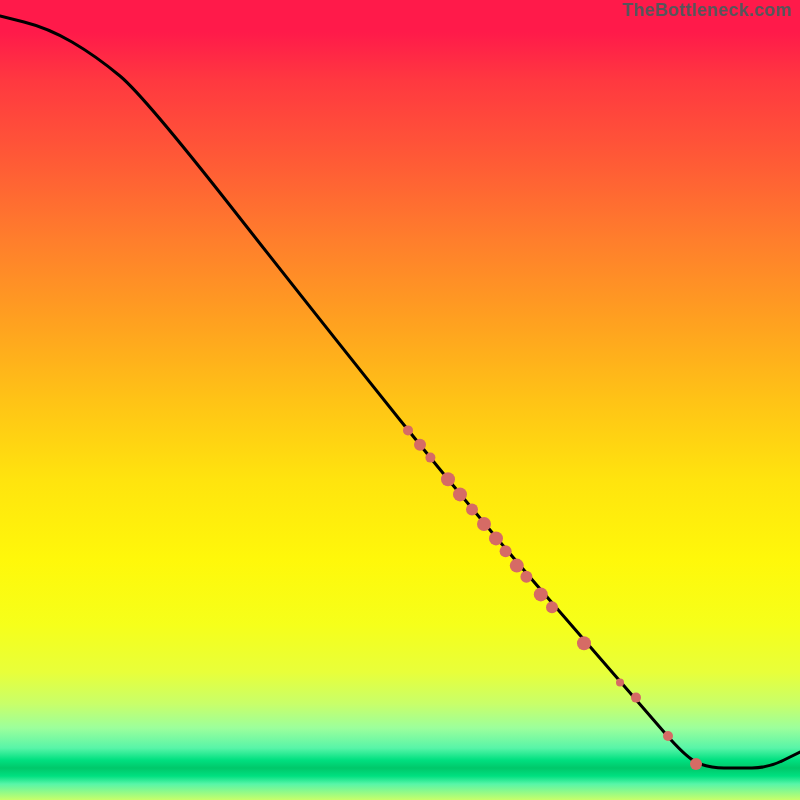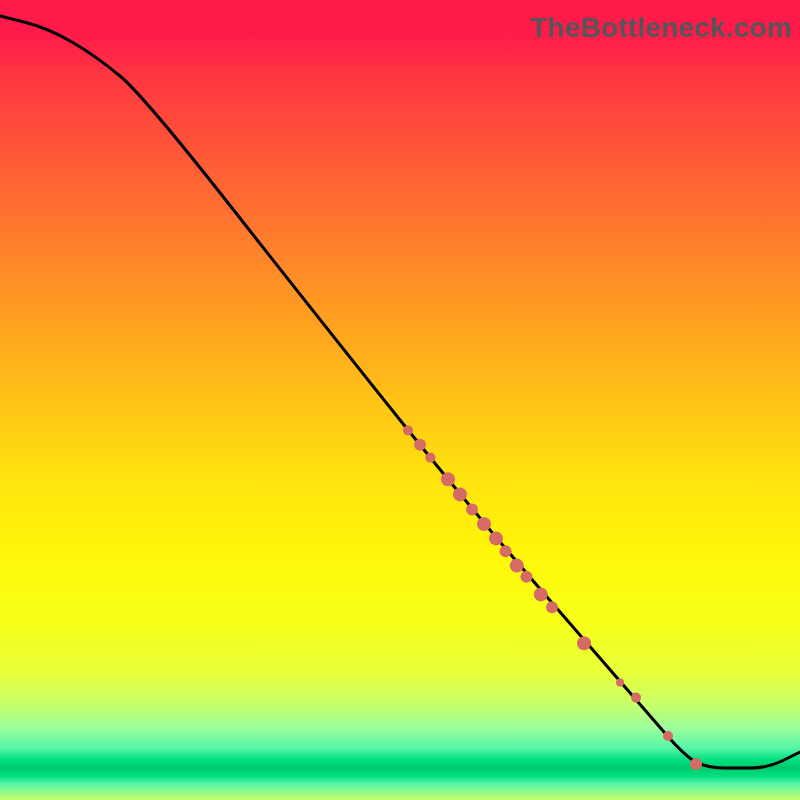--- a/index.html
+++ b/index.html
@@ -29,24 +29,24 @@
       #58f5a8 93.5%,
       #00e080 95%,
       #00c86a 96%,
       #00e080 97%,
       #58f5a8 98%,
       #c8ff6a 100%
     );
   }
   .watermark {
     position: absolute;
-    top: 12px;
+    top: 0;
     right: 8px;
     font-family: Arial, Helvetica, sans-serif;
-    font-size: 28px;
+    font-size: 18px;
     font-weight: 700;
     color: #56555a;
     letter-spacing: 0.2px;
   }
   svg.curve {
     position: absolute;
     inset: 0;
   }
   .dot {
     fill: #d66b65;

